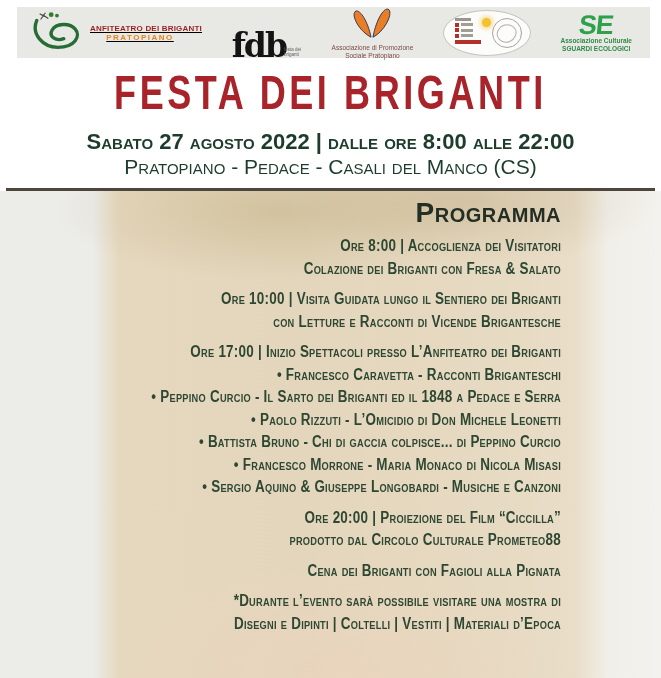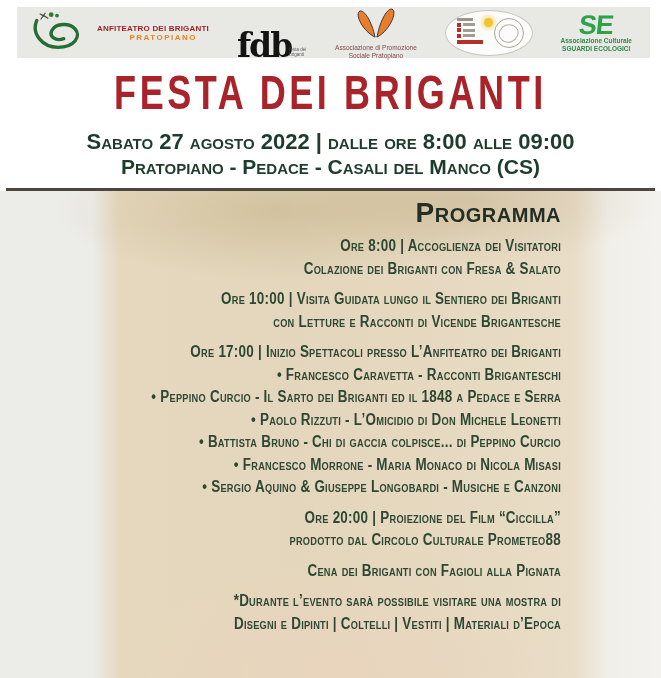--- a/index.html
+++ b/index.html
@@ -11,24 +11,24 @@
 
   
   .logo-bar {
     margin:7px 11px 0 17px; height:51px;
     background:#e8e8e5;
     display:flex; align-items:center; justify-content:space-between;
     padding:0 18px 0 14px; box-sizing:border-box;
   }
   .logo { display:flex; align-items:center; }
 
-  .logo-anf { gap:16px; }
+  .logo-anf { gap:9px;text-decoration:underline; }
   .anf-text { display:flex; flex-direction:column; line-height:9px; }
   .anf-line1 { font-size:8px; font-weight:bold; color:#9c1f1f; letter-spacing:0.2px; }
-  .anf-line2 { font-size:8px; font-weight:bold; color:#e8831e; letter-spacing:1.5px; text-align:right; padding-right:12px; }
+  .anf-line2 { font-size:8px; font-weight:bold; color:#e8831e; letter-spacing:1.5px; text-align:center; padding-right:12px; }
 
   .logo-fdb { position:relative; padding-right:16px;margin-top:26px; }
   .fdb-mono { font-family:"DejaVu Serif", serif; font-weight:bold; font-size:33px; color:#141414; letter-spacing:-2px; line-height:30px; }
   .fdb-caption { position:absolute; right:0; bottom:4px; width:18px; font-size:4.5px; line-height:5px; color:#5a5a5a; text-align:left; }
 
   .logo-butterfly { flex-direction:column; justify-content:center; }
   .bf-caption { font-size:6.5px; line-height:7.5px; color:#7d4a45; text-align:center; }
 
   .oval-logo { width:86px; height:44px; background:#fcfcfb; border:1px solid #c5c5c0; border-radius:50%; position:relative; }
   .tower { position:absolute; left:11px; top:7px; width:24px; }
@@ -43,21 +43,21 @@
 
   .logo-se { flex-direction:column; justify-content:center; }
   .se-mono { font-size:27px; line-height:24px; font-weight:bold; color:#2fa14b; letter-spacing:-1px; transform:skewX(-6deg); }
   .se-caption { font-size:6.5px; line-height:7.5px; color:#2f8a46; text-align:center; font-weight:bold; }
 
   
   .title-block { text-align:center; }
   .title { margin-top:12px; line-height:44px; }
   .title-text { display:inline-block; font-size:40px; font-weight:bold; color:#a8232a; letter-spacing:4px; transform:scale(0.9,1.2); white-space:nowrap; }
   .date-line { margin-top:7px; font-size:22px; line-height:24px; font-weight:bold; font-variant:small-caps; color:#1d3c2c; }
-  .location-line { margin-top:1px; font-size:21px; line-height:23px; font-weight:bold; font-variant:small-caps; color:#1d3c2c; }
+  .location-line { margin-top:1px; font-size:21px; line-height:23px; font-weight:normal; font-variant:small-caps; color:#1d3c2c; }
 
   .separator { height:3px; background:#4e463c; margin:10px 6px 0 6px; }
 
   
   .program {
     height:498px; box-sizing:border-box;
     padding:8px 100px 0 0;
     text-align:right;
     background:
       radial-gradient(ellipse 320px 100px at 42% 4%, rgba(160,140,80,0.28), transparent 70%),
@@ -141,21 +141,21 @@
       <span class="se-caption">Associazione Culturale</span>
       <span class="se-caption">SGUARDI ECOLOGICI</span>
     </div>
 
   </div>
 
   <div class="title-block">
     <div class="title">
       <span class="title-text">FESTA DEI BRIGANTI</span>
     </div>
-    <div class="date-line">Sabato 27 agosto 2022 | dalle ore 8:00 alle 09:00</div>
+    <div class="date-line">Sabato 27 agosto 2022 | dalle ore 8:00 alle 22:00</div>
     <div class="location-line">Pratopiano - Pedace - Casali del Manco (CS)</div>
   </div>
 
   <div class="separator"></div>
 
   <div class="program">
     <div class="program-heading">Programma</div>
 
     <div class="pgroup">
       <div class="pline">Ore 8:00 | Accoglienza dei Visitatori</div>

